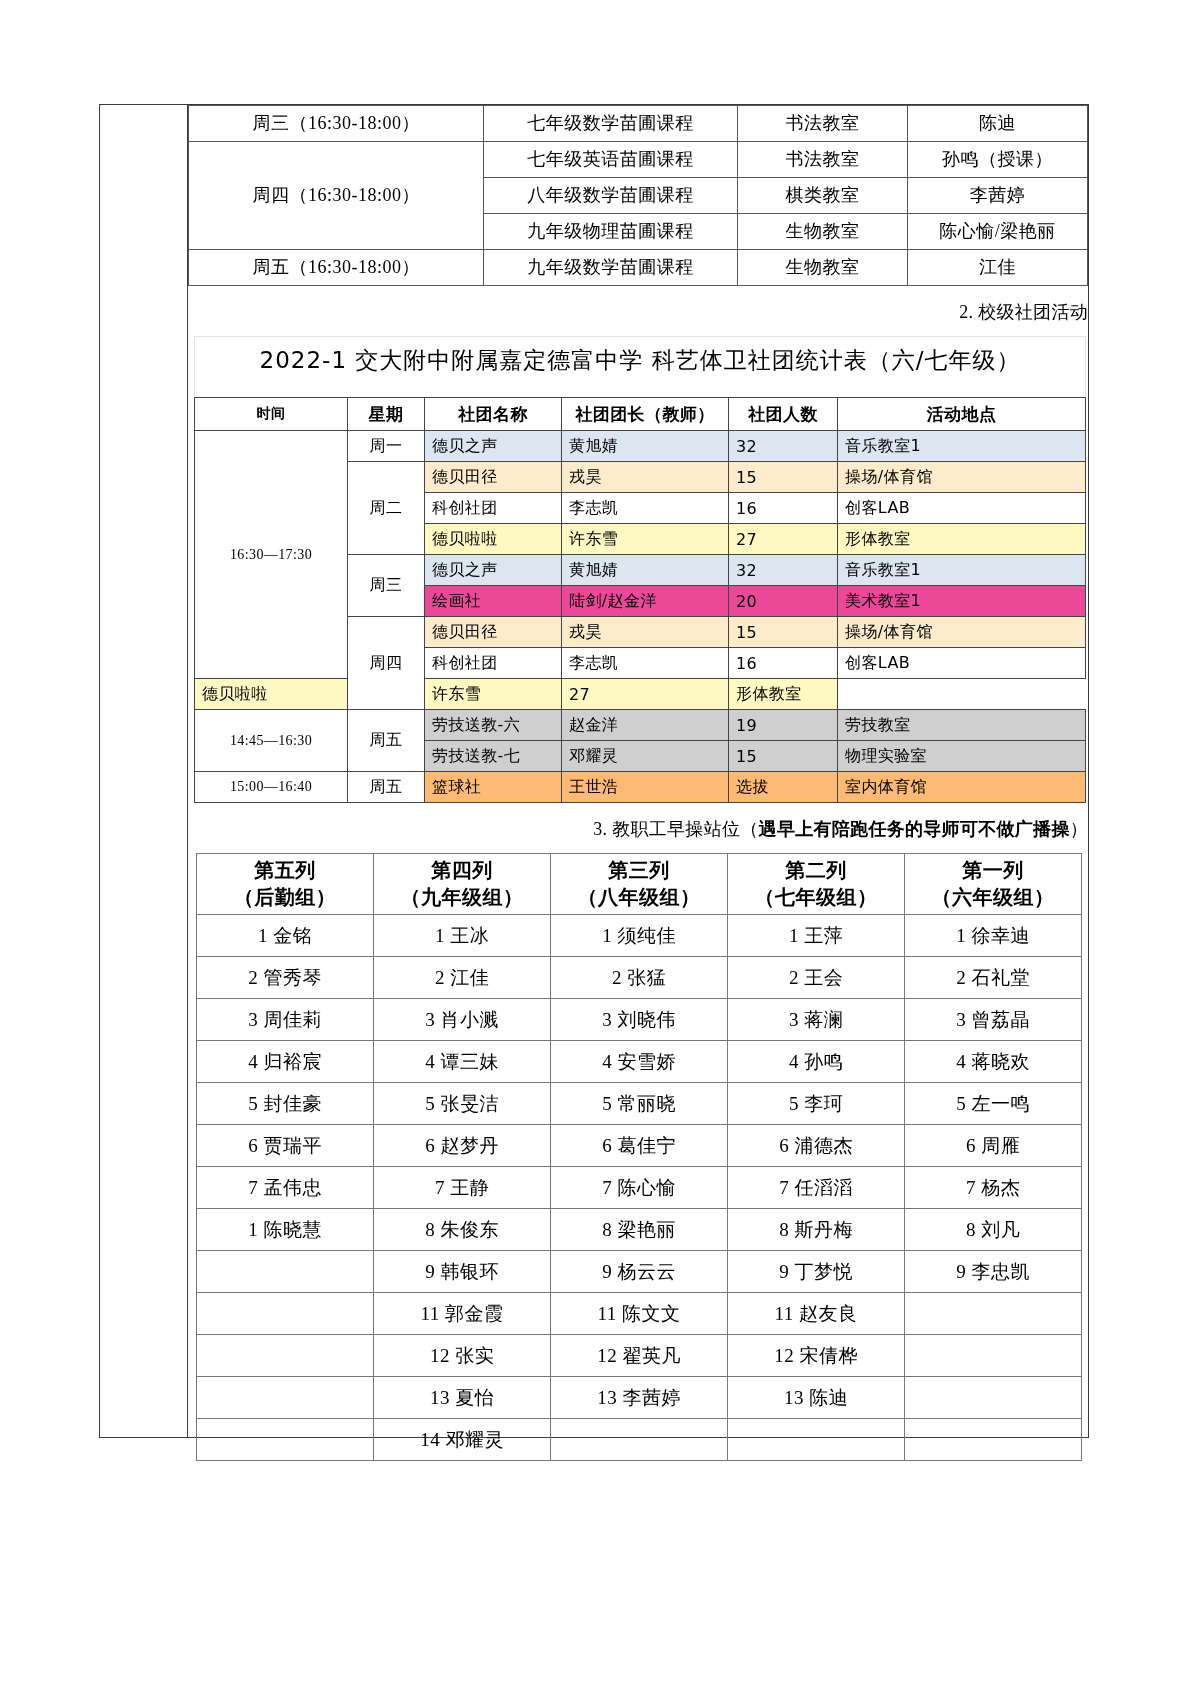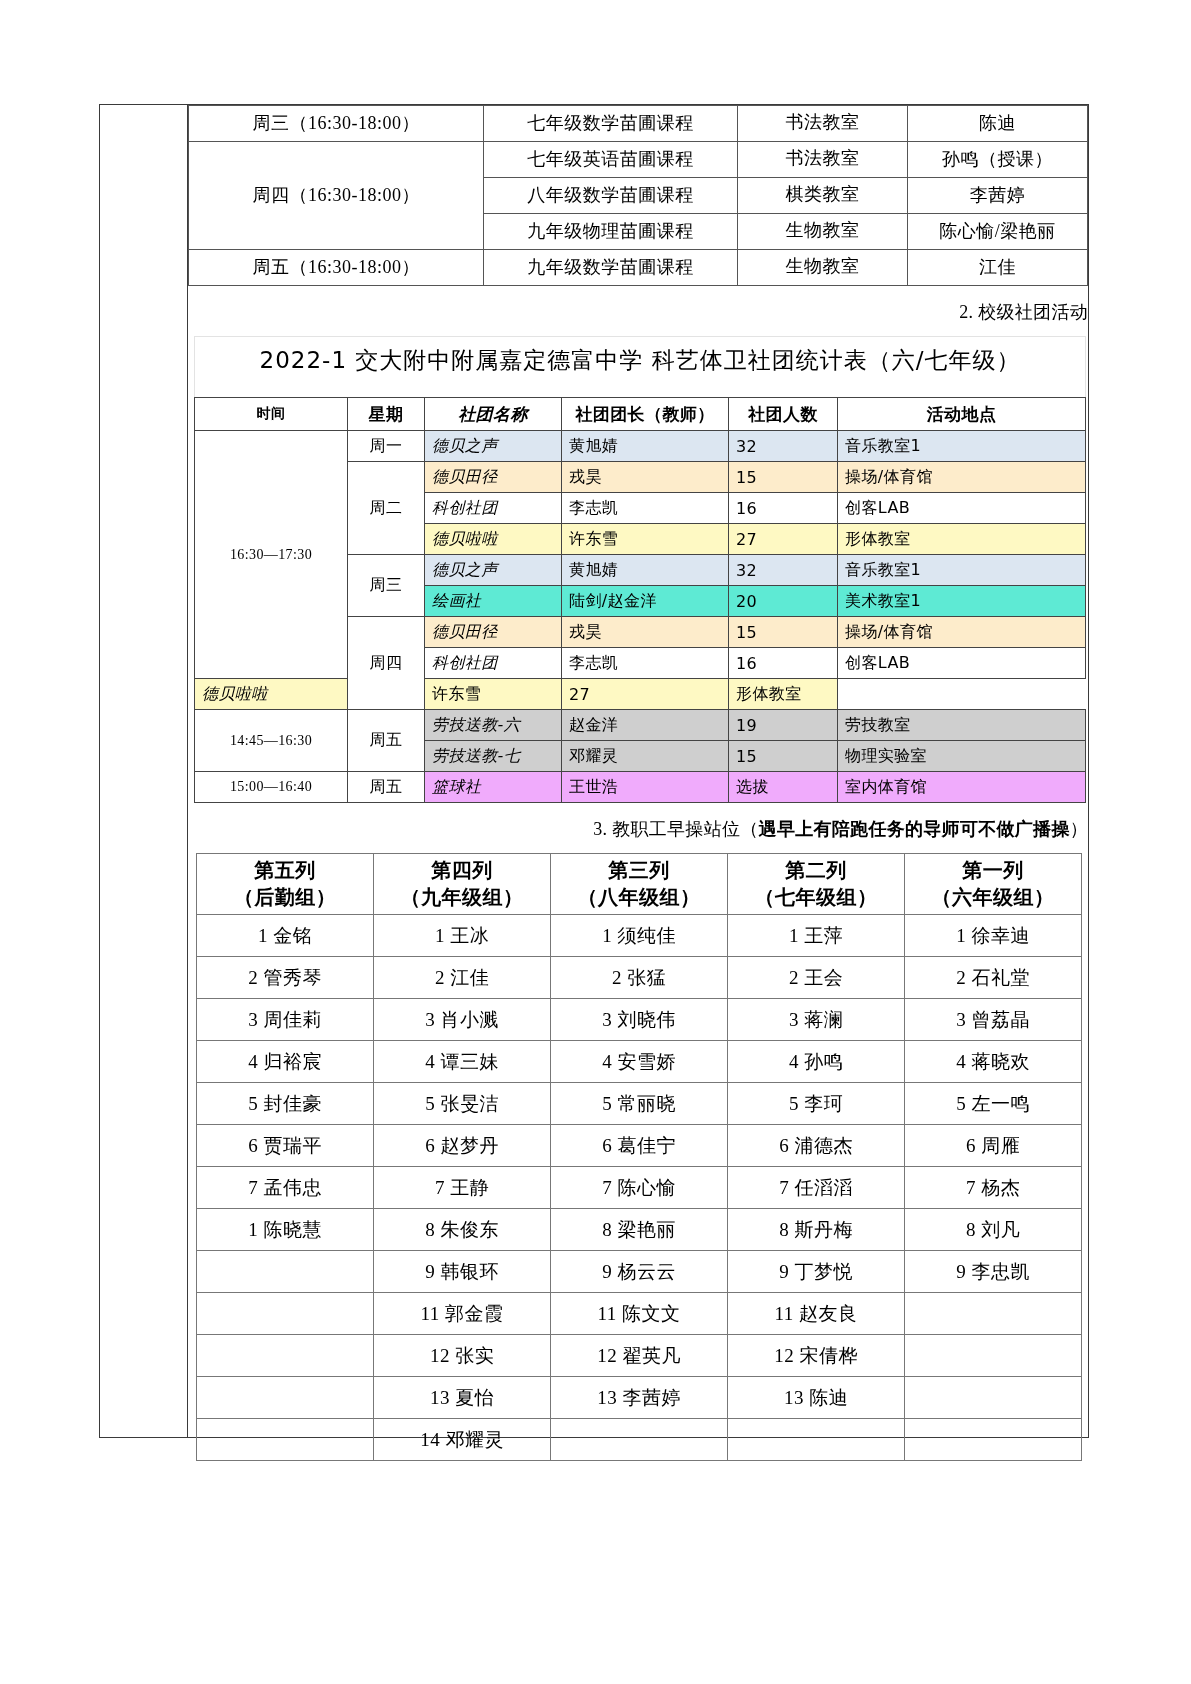--- a/index.html
+++ b/index.html
@@ -59,21 +59,21 @@
   }
   #miaopu-table td {
     border: 1px solid #555;
     font-size: 18px;
     height: 35px;
     line-height: 1.25;
     letter-spacing: .5px;
   }
   #miaopu-table td.day-cell { width: 247px; }
   #miaopu-table td.course-cell { width: 212px; }
-  #miaopu-table td.room-cell { width: 142px; font-family: Liberation Mono, monospace; }
+  #miaopu-table td.room-cell { width: 142px; }
   #miaopu-table td.teacher-cell { width: 150px; }
 
   
   .section-label {
     font-size: 18px;
     padding: 14px 0 12px 4px;
     text-align: right;
     letter-spacing: .3px;
   }
   .section-label b { font-weight: bold; }
@@ -109,36 +109,36 @@
     font-family: "DejaVu Sans", "Liberation Sans", sans-serif;
     letter-spacing: .4px;
   }
   #club-table td.th {
     font-weight: bold;
     font-size: 17px;
     height: 32px;
   }
   #club-table td.c-time  { width: 152px; font-family:"Liberation Serif",serif; font-size: 14px;}
   #club-table td.c-day   { width: 76px; }
-  #club-table td.c-name  { width: 136px; text-align: left; padding-left: 7px; font-style: italic; }
+  #club-table td.c-name  { width: 136px; text-align: left; padding-left: 7px; }
   #club-table td.c-lead  { width: 166px; text-align: left; padding-left: 7px; }
   #club-table td.c-num   { width: 108px; text-align: left; padding-left: 7px; }
   #club-table td.c-loc   { text-align: left; padding-left: 7px; }
   #club-table td.th.c-name,
   #club-table td.th.c-lead,
   #club-table td.th.c-num,
   #club-table td.th.c-loc { text-align: center; padding-left: 0; }
 
   
   .hl-blue   { background: #dce6f1; }
   .hl-yellow { background: #fdeccb; }
   .hl-green  { background: #fef9c3; }
-  .hl-orange { background: #5eead4; }
+  .hl-orange { background: #ec4899; }
   .hl-grey   { background: #cfcfcf; }
-  .hl-strong-blue { background: #f0abfc; }
+  .hl-strong-blue { background: #fdba74; }
 
   .row-outline td { border-top: 1.6px solid #3a3a3a; border-bottom: 1.6px solid #3a3a3a; }
 
   
   #morning-wrap { padding: 0 6px 0 8px; }
   #morning-table { width: 100%; }
   #morning-table td {
     border: 1px solid #777;
     font-size: 19px;
     height: 41px;

